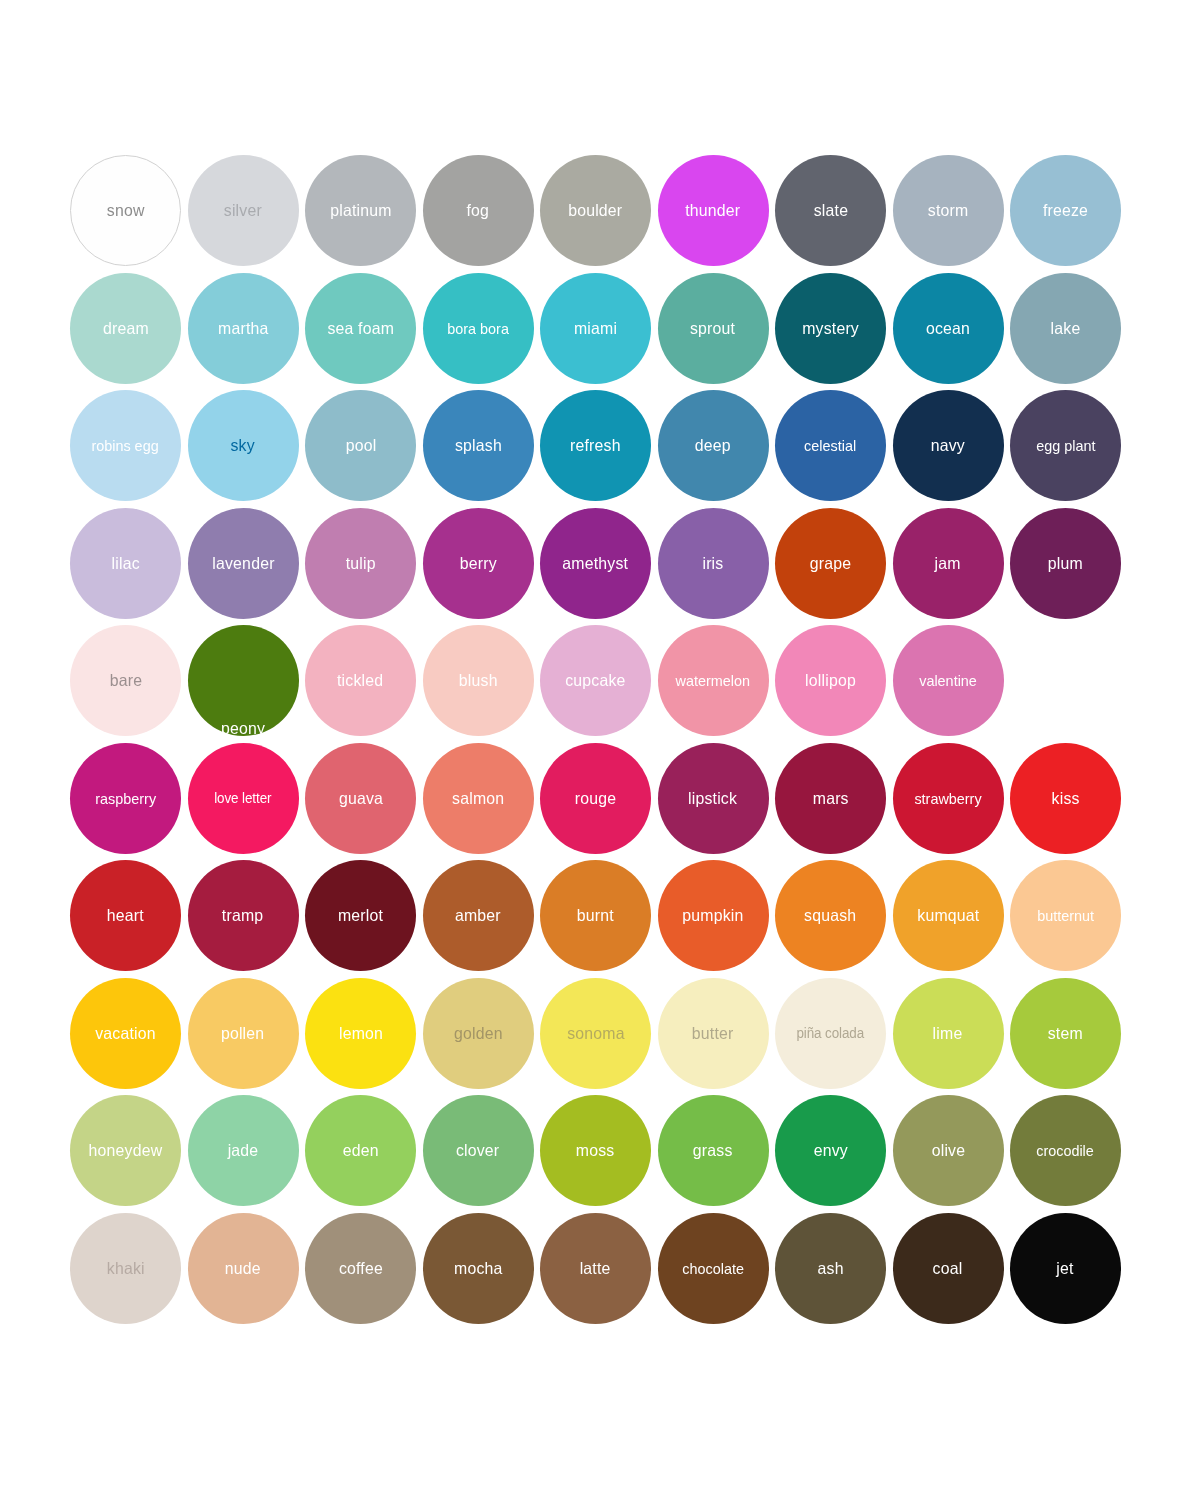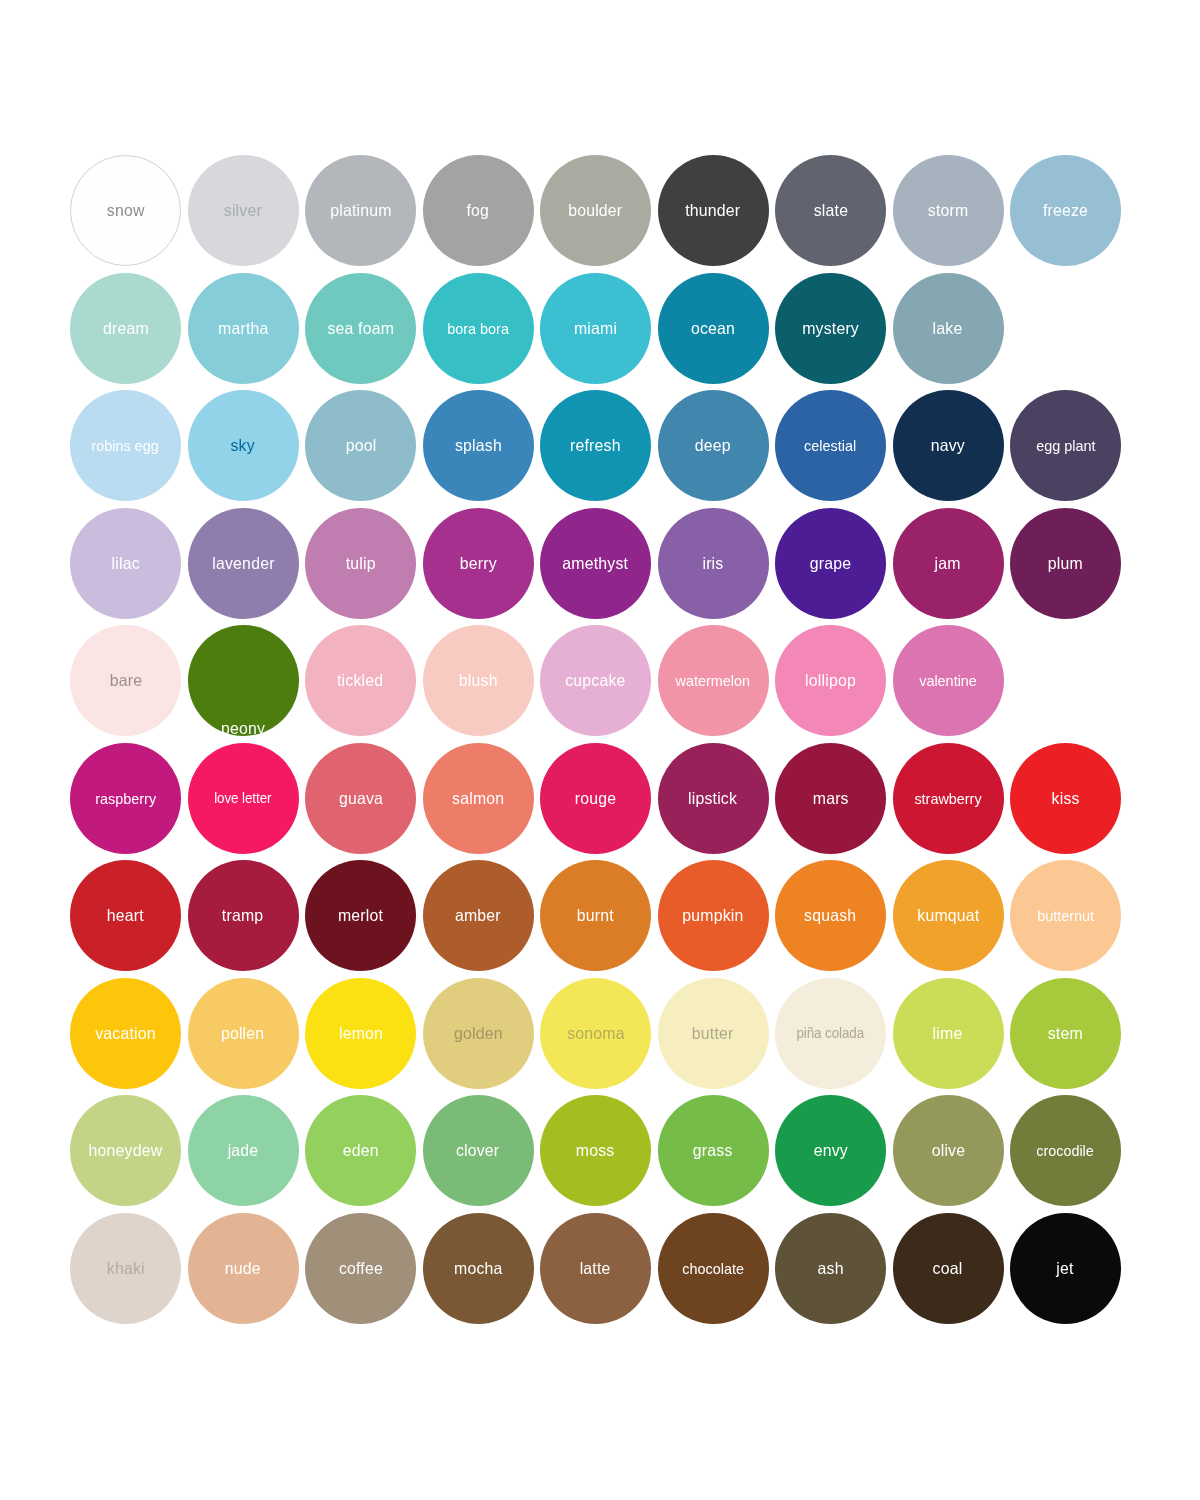--- a/index.html
+++ b/index.html
@@ -72,21 +72,21 @@
         </div>
         <div class="swatch" style="background: rgb(179, 183, 187);">
           <span class="swatch-label" style="color: rgb(255, 255, 255);">platinum</span>
         </div>
         <div class="swatch" style="background: rgb(163, 163, 161);">
           <span class="swatch-label" style="color: rgb(255, 255, 255);">fog</span>
         </div>
         <div class="swatch" style="background: rgb(170, 170, 161);">
           <span class="swatch-label" style="color: rgb(255, 255, 255);">boulder</span>
         </div>
-        <div class="swatch" style="background: #404040;">
+        <div class="swatch" style="background: #d946ef;">
           <span class="swatch-label" style="color: rgb(255, 255, 255);">thunder</span>
         </div>
         <div class="swatch" style="background: rgb(97, 100, 110);">
           <span class="swatch-label" style="color: rgb(255, 255, 255);">slate</span>
         </div>
         <div class="swatch" style="background: rgb(166, 179, 191);">
           <span class="swatch-label" style="color: rgb(255, 255, 255);">storm</span>
         </div>
         <div class="swatch" style="background: rgb(151, 191, 211);">
           <span class="swatch-label" style="color: rgb(255, 255, 255);">freeze</span>
@@ -101,26 +101,29 @@
         </div>
         <div class="swatch" style="background: rgb(111, 201, 191);">
           <span class="swatch-label" style="color: rgb(255, 255, 255);">sea foam</span>
         </div>
         <div class="swatch small" style="background: rgb(54, 191, 196);">
           <span class="swatch-label" style="color: rgb(255, 255, 255);">bora bora</span>
         </div>
         <div class="swatch" style="background: rgb(59, 191, 209);">
           <span class="swatch-label" style="color: rgb(255, 255, 255);">miami</span>
         </div>
+        <div class="swatch" style="background: rgb(91, 174, 159);">
+          <span class="swatch-label" style="color: rgb(255, 255, 255);">sprout</span>
+        </div>
+        <div class="swatch" style="background: rgb(11, 95, 107);">
+          <span class="swatch-label" style="color: rgb(255, 255, 255);">mystery</span>
+        </div>
         <div class="swatch" style="background: rgb(12, 134, 164);">
           <span class="swatch-label" style="color: rgb(255, 255, 255);">ocean</span>
         </div>
-        <div class="swatch" style="background: rgb(11, 95, 107);">
-          <span class="swatch-label" style="color: rgb(255, 255, 255);">mystery</span>
-        </div>
         <div class="swatch" style="background: rgb(133, 167, 178);">
           <span class="swatch-label" style="color: rgb(255, 255, 255);">lake</span>
         </div>
       </div>
       <div class="swatch-row">
         <div class="swatch small" style="background: rgb(185, 220, 240);">
           <span class="swatch-label" style="color: rgb(255, 255, 255);">robins egg</span>
         </div>
         <div class="swatch" style="background: rgb(147, 211, 234);">
           <span class="swatch-label" style="color: #0369a1;">sky</span>
@@ -159,21 +162,21 @@
         </div>
         <div class="swatch" style="background: rgb(166, 48, 142);">
           <span class="swatch-label" style="color: rgb(255, 255, 255);">berry</span>
         </div>
         <div class="swatch" style="background: rgb(144, 37, 140);">
           <span class="swatch-label" style="color: rgb(255, 255, 255);">amethyst</span>
         </div>
         <div class="swatch" style="background: rgb(136, 96, 168);">
           <span class="swatch-label" style="color: rgb(255, 255, 255);">iris</span>
         </div>
-        <div class="swatch" style="background: #4c1d95;">
+        <div class="swatch" style="background: #c2410c;">
           <span class="swatch-label" style="color: rgb(255, 255, 255);">grape</span>
         </div>
         <div class="swatch" style="background: rgb(153, 34, 105);">
           <span class="swatch-label" style="color: rgb(255, 255, 255);">jam</span>
         </div>
         <div class="swatch" style="background: rgb(110, 31, 88);">
           <span class="swatch-label" style="color: rgb(255, 255, 255);">plum</span>
         </div>
       </div>
       <div class="swatch-row">

